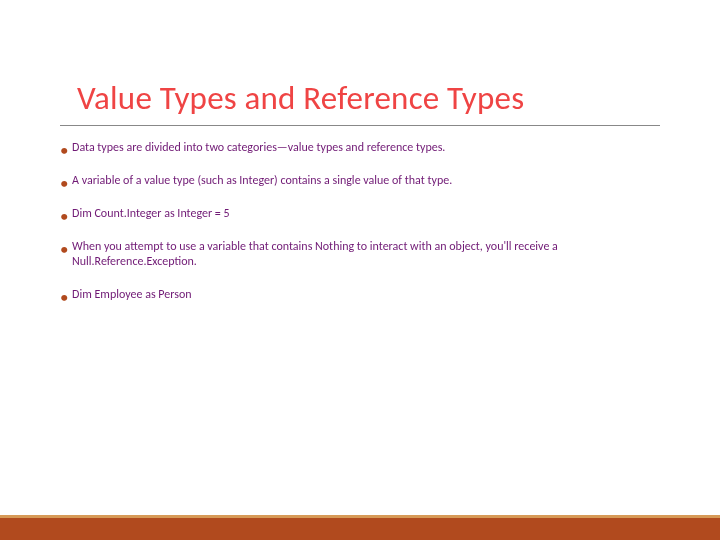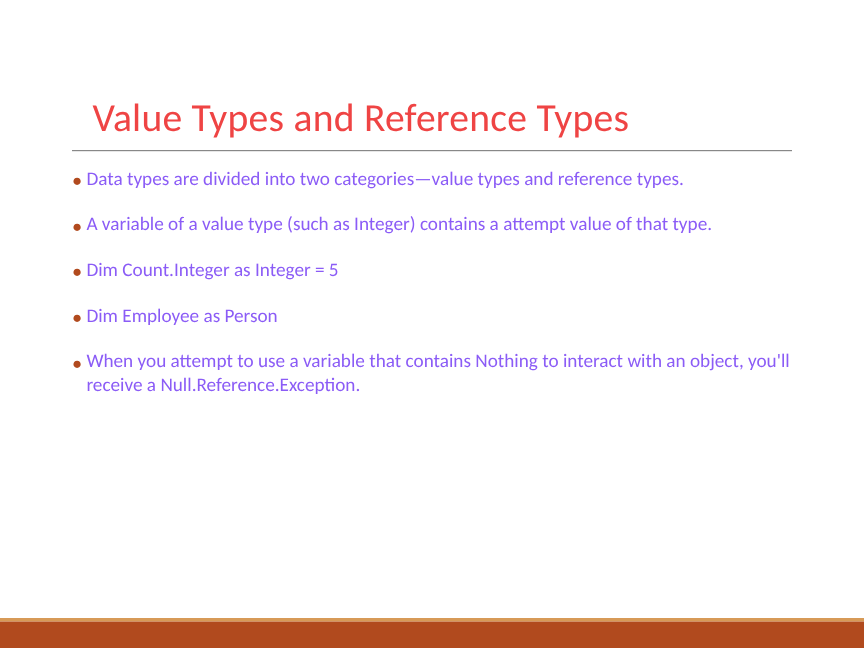--- a/index.html
+++ b/index.html
@@ -39,23 +39,23 @@
   .content {
     position: absolute;
     left: 60px;
     top: 140px;
     width: 600px;
   }
   .bullet {
     position: relative;
     padding-left: 12px;
     margin-bottom: 18px;
-    font-size: 16px;
+    font-size: 12px;
     line-height: 1.25;
-    color: #8b5cf6;
+    color: #701a75;
   }
   .bullet::before {
     content: "•";
     position: absolute;
     left: 0;
     top: 0;
     color: #b14a1e;
     font-size: 17px;
     line-height: 1.25;
   }
@@ -78,21 +78,21 @@
 </style>
 </head>
 <body>
 
 <div class="slide">
   <div class="title">Value Types and Reference Types</div>
   <div class="title-underline"></div>
 
   <div class="content">
     <div class="bullet">Data types are divided into two categories—value types and reference types.</div>
-    <div class="bullet">A variable of a value type (such as Integer) contains a attempt value of that type.</div>
+    <div class="bullet">A variable of a value type (such as Integer) contains a single value of that type.</div>
     <div class="bullet">Dim Count.Integer as Integer = 5</div>
+    <div class="bullet">When you attempt to use a variable that contains Nothing to interact with an object, you'll receive a Null.Reference.Exception.</div>
     <div class="bullet">Dim Employee as Person</div>
-    <div class="bullet">When you attempt to use a variable that contains Nothing to interact with an object, you'll receive a Null.Reference.Exception.</div>
   </div>
 
   <div class="footer-stripe"></div>
   <div class="footer-bar"></div>
 </div>
 
 </body></html>

